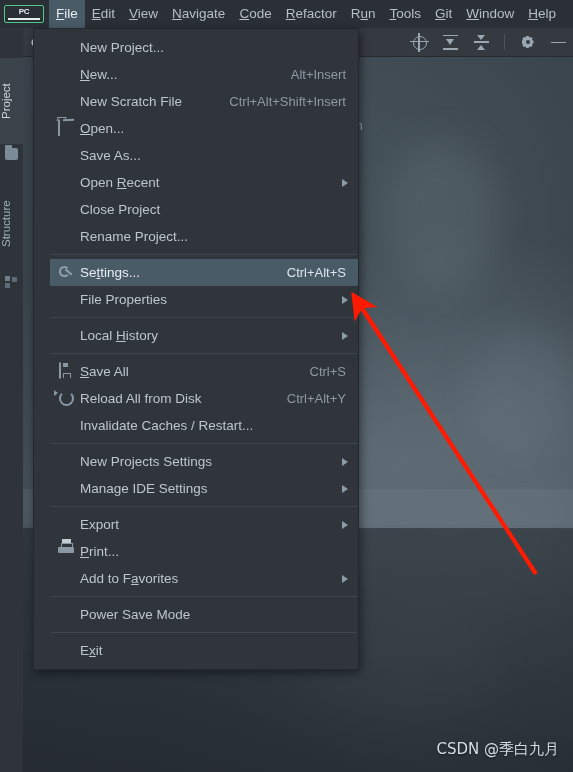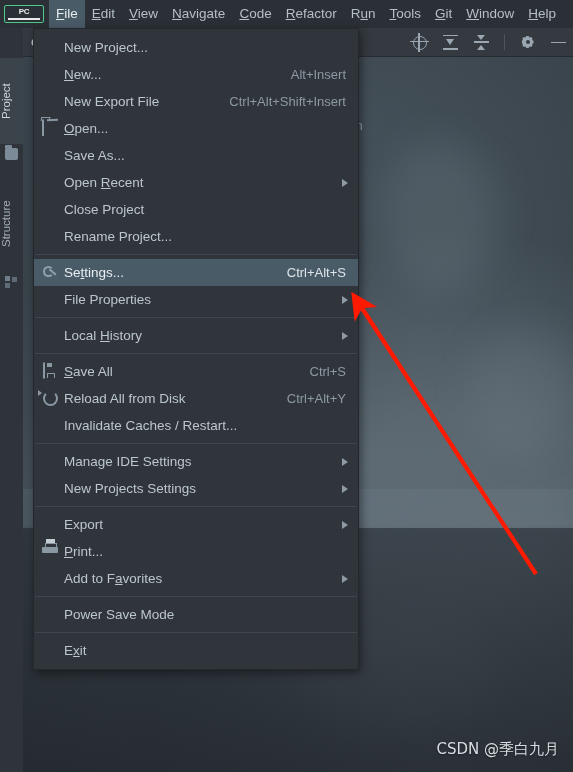--- a/index.html
+++ b/index.html
@@ -150,21 +150,21 @@
     background: #262b30; z-index: 12;
   }
 
   
   .menu {
     position: absolute;
     top: 28px; left: 33px; width: 326px;
     background: #2f353b;
     border: 1px solid #24282d;
     box-shadow: 2px 3px 9px rgba(0,0,0,0.45);
-    padding: 5px 0 5px 0;
+    padding: 5px 0 5px 16px;
     z-index: 60;
   }
   .mi {
     position: relative;
     height: 27px;
     display: flex; align-items: center;
     color: #bcc6ce;
     font-size: 13.5px;
     cursor: default;
     padding-left: 0;
@@ -408,21 +408,21 @@
   <div class="menu">
     <div id="menu-groups">
         <div class="mi">
           <span class="label">New Project...</span>
         </div>
         <div class="mi">
           <span class="label"><u>N</u>ew...</span>
           <span class="accel">Alt+Insert</span>
         </div>
         <div class="mi">
-          <span class="label">New Export File</span>
+          <span class="label">New Scratch File</span>
           <span class="accel">Ctrl+Alt+Shift+Insert</span>
         </div>
         <div class="mi">
           <span class="ico"><span class="ico-folder"></span></span>
           <span class="label"><u>O</u>pen...</span>
         </div>
         <div class="mi">
           <span class="label">Save As...</span>
         </div>
         <div class="mi">
@@ -459,25 +459,25 @@
         <div class="mi">
           <span class="ico"><span class="ico-reload"></span></span>
           <span class="label">Reload All from Disk</span>
           <span class="accel">Ctrl+Alt+Y</span>
         </div>
         <div class="mi">
           <span class="label">Invalidate Caches / Restart...</span>
         </div>
         <div class="msep"></div>
         <div class="mi">
+          <span class="label">New Projects Settings</span>
+          <span class="arrow"></span>
+        </div>
+        <div class="mi">
           <span class="label">Manage IDE Settings</span>
-          <span class="arrow"></span>
-        </div>
-        <div class="mi">
-          <span class="label">New Projects Settings</span>
           <span class="arrow"></span>
         </div>
         <div class="msep"></div>
         <div class="mi">
           <span class="label">Export</span>
           <span class="arrow"></span>
         </div>
         <div class="mi">
           <span class="ico"><span class="ico-print"><i></i></span></span>
           <span class="label"><u>P</u>rint...</span>

